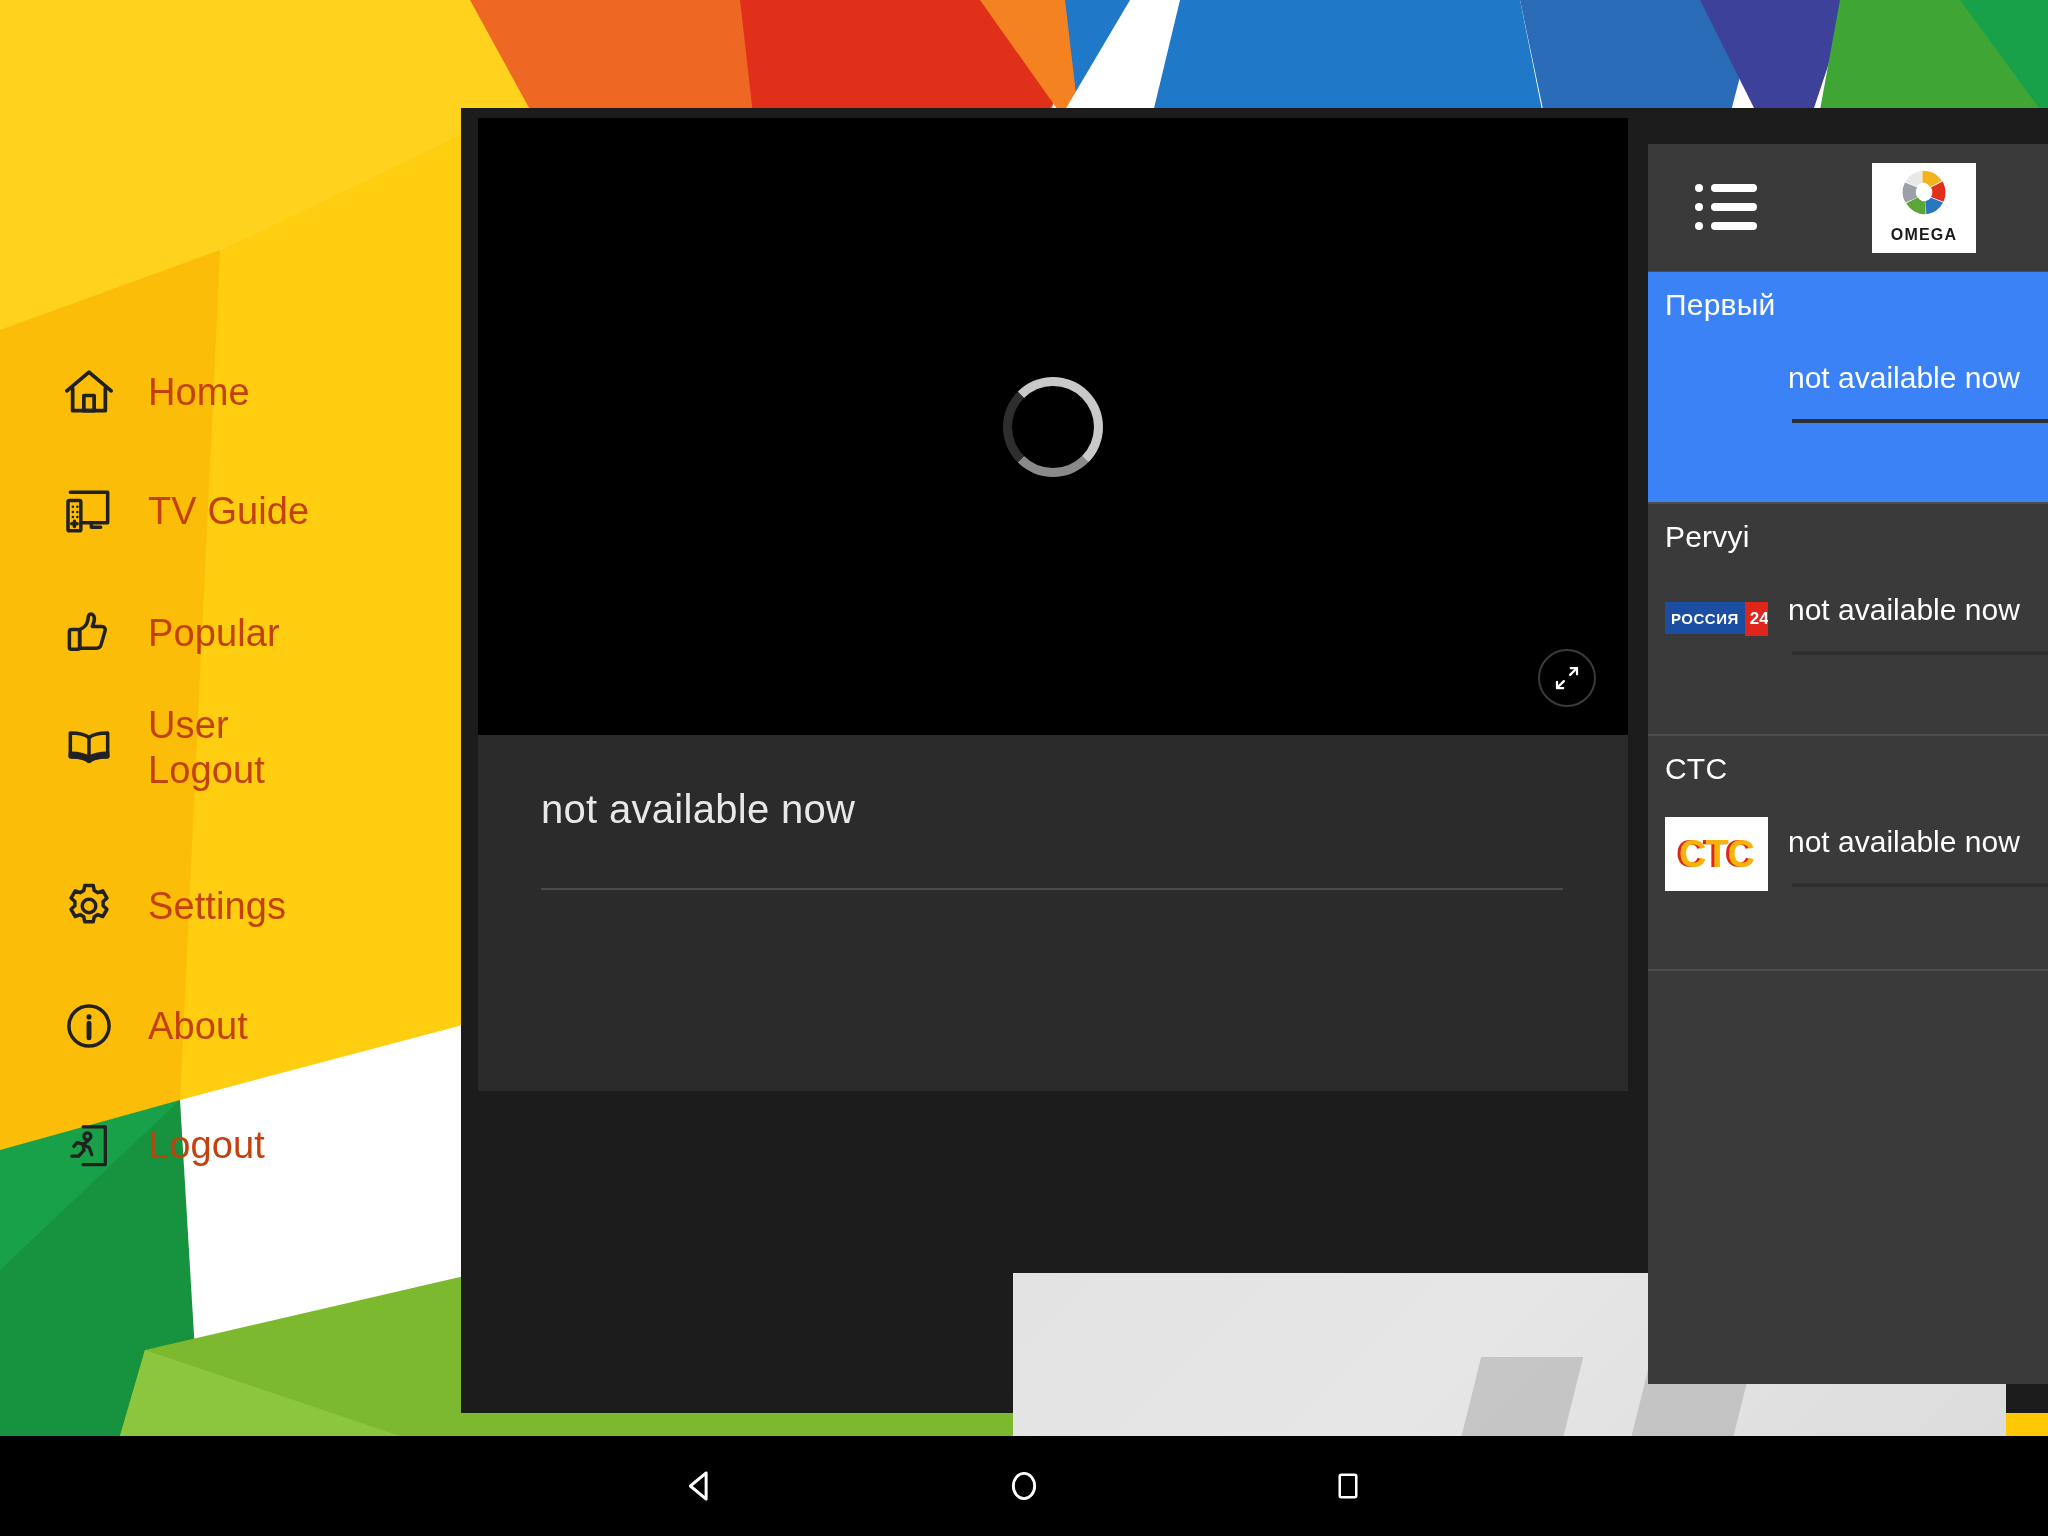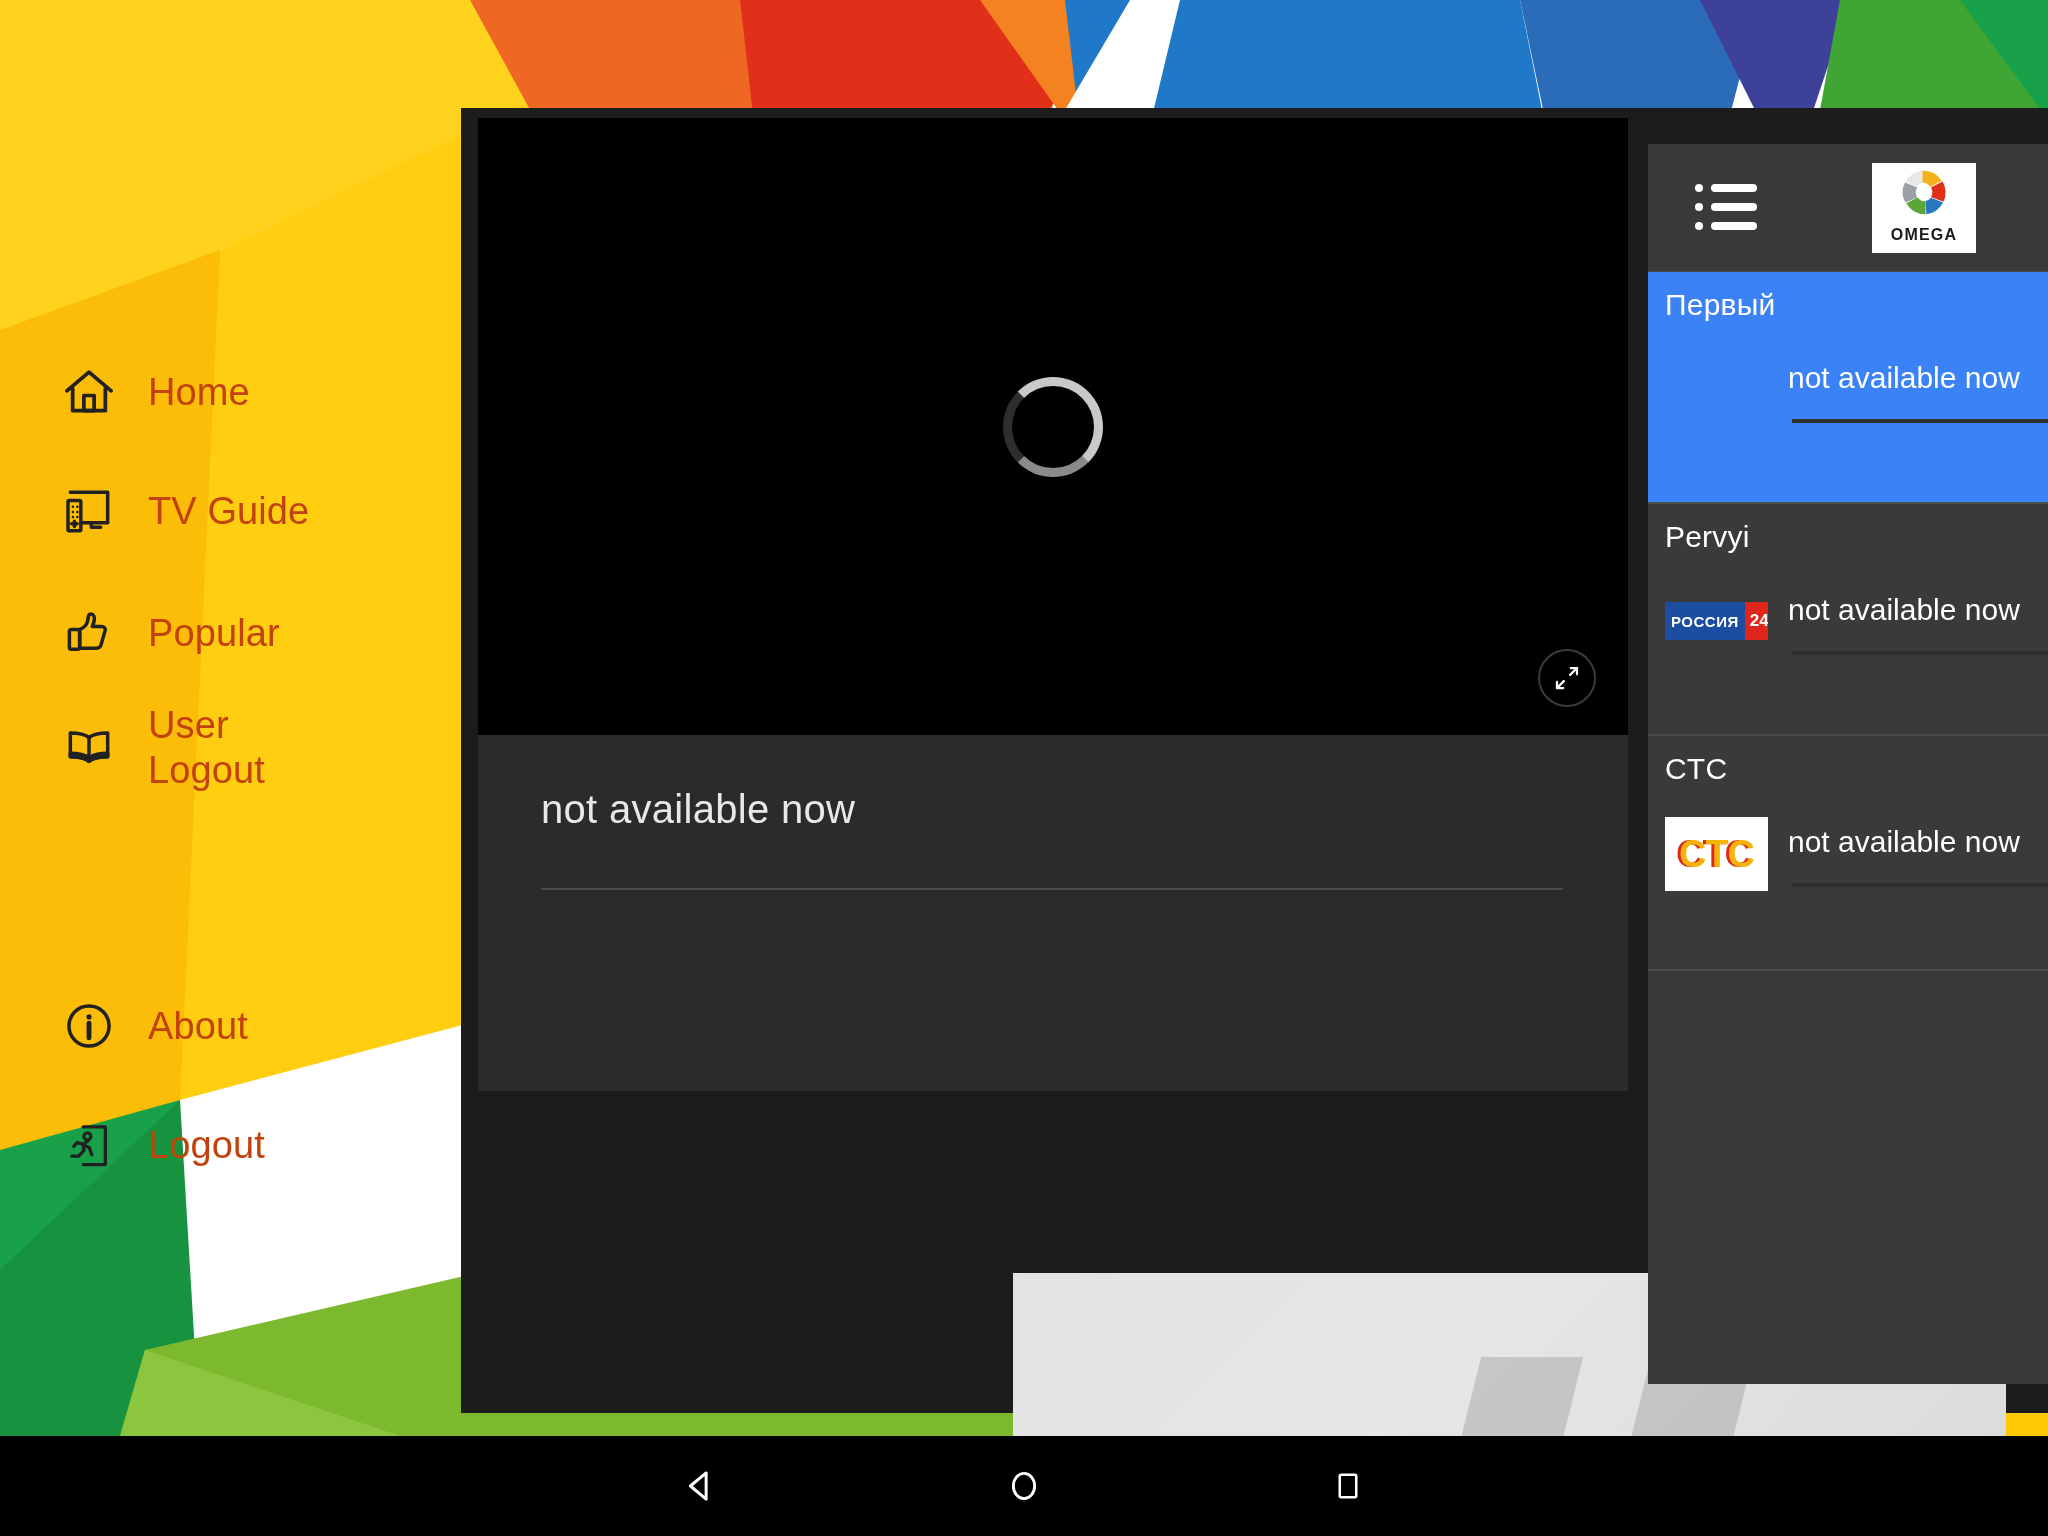--- a/index.html
+++ b/index.html
@@ -371,20 +371,29 @@
           <path d="M12 7.5C10.3 6.2 7.8 5.6 4 5.6v10.2c3.8 0 6.3.6 8 1.9"></path>
           <path d="M12 7.5c1.7-1.3 4.2-1.9 8-1.9v10.2c-3.8 0-6.3.6-8 1.9"></path>
           <path d="M12 7.5v10.2"></path>
           <path d="M4 14.3c3.8 0 6.3.6 8 1.9 1.7-1.3 4.2-1.9 8-1.9v1.5c-3.8 0-6.3.6-8 1.9-1.7-1.3-4.2-1.9-8-1.9z" fill="#212121"></path>
         </svg>
       </span>
       <span class="drawer-label">User
 Logout</span>
     </div>
 
+    <div class="drawer-item" style="top:858px">
+      <span class="drawer-ico">
+        <svg width="56" height="56" viewBox="0 0 24 24" fill="none" stroke="#212121" stroke-width="1.5" stroke-linejoin="round">
+          <path d="M10.2 3.2h3.6l.45 2.2 1.55.9 2.1-.8 1.8 3.1-1.65 1.5v1.8l1.65 1.5-1.8 3.1-2.1-.8-1.55.9-.45 2.2h-3.6l-.45-2.2-1.55-.9-2.1.8-1.8-3.1 1.65-1.5v-1.8L4.3 8.6l1.8-3.1 2.1.8 1.55-.9z"></path>
+          <circle cx="12" cy="12" r="2.9"></circle>
+        </svg>
+      </span>
+      <span class="drawer-label">Settings</span>
+    </div>
 
     <div class="drawer-item" style="top:978px">
       <span class="drawer-ico">
         <svg width="56" height="56" viewBox="0 0 24 24" fill="none" stroke="#212121" stroke-width="1.5" stroke-linecap="round">
           <circle cx="12" cy="12" r="8.6"></circle>
           <circle cx="12" cy="8.1" r="1.1" fill="#212121" stroke="none"></circle>
           <path d="M12 10.8v6.3" stroke-width="2.1"></path>
         </svg>
       </span>
       <span class="drawer-label">About</span>
@@ -473,21 +482,21 @@
           <div class="chan-prog">not available now</div>
           <div class="chan-underline"></div>
         </div>
         <div class="grp-sep"></div>
       </div>
 
       <div class="chan-group" style="height:232px">
         <div class="grp-name">Pervyi</div>
         <div class="chan-row">
           <div class="chan-logo" style="background:transparent">
-            <div style="position:absolute;left:0;top:17px;height:38px;display:flex;align-items:stretch;">
+            <div style="position:absolute;left:0;top:17px;height:32px;display:flex;align-items:stretch;">
               <div style="background:#1B4EA0;display:flex;align-items:center;padding:0 6px;">
                 <span style="color:#fff;font-size:15px;font-weight:bold;letter-spacing:0.5px;">РОССИЯ</span>
               </div>
               <div style="background:#E0251B;display:flex;align-items:center;padding:17px 5px;">
                 <span style="color:#fff;font-size:17px;font-weight:bold;">24</span>
               </div>
             </div>
           </div>
           <div class="chan-prog">not available now</div>
           <div class="chan-underline"></div>

